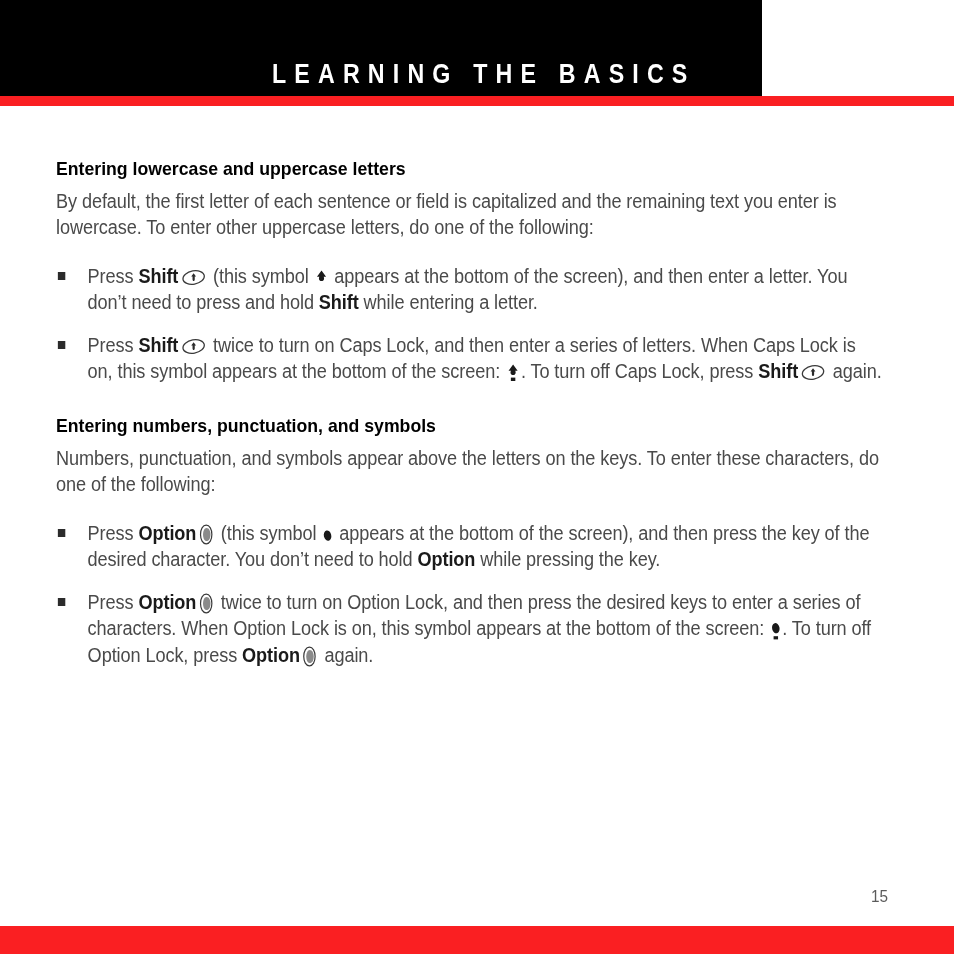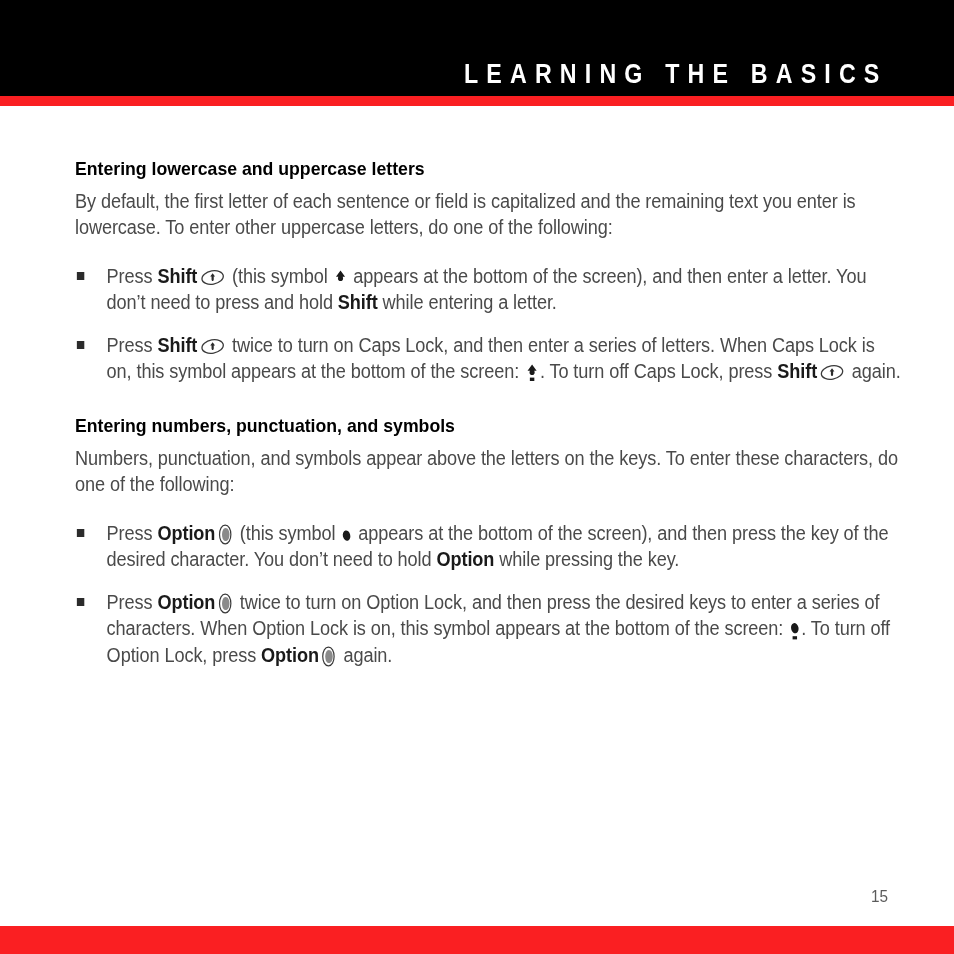--- a/index.html
+++ b/index.html
@@ -12,21 +12,21 @@
     background: #ffffff;
     font-family: "Liberation Sans", sans-serif;
     overflow: hidden;
     position: relative;
   }
 
   
   .header-band {
     position: absolute;
     top: 0; left: 0;
-    width: 954px;
+    width: 762px;
     height: 96px;
     background: #000000;
     box-sizing: border-box;
   }
   .header-title {
     position: absolute;
     right: 66px;
     bottom: 8px;
     color: #ffffff;
     font-size: 27px;
@@ -62,21 +62,21 @@
     font-size: 17px;
     font-family: "Liberation Sans Narrow", "Liberation Sans", sans-serif;
     transform: scaleX(0.9);
     transform-origin: right bottom;
   }
 
   
   .content {
     position: absolute;
     top: 158px;
-    left: 75px;
+    left: 56px;
     width: 826px;
   }
   .section { margin-bottom: 0; }
   h2.section-heading {
     font-size: 19px;
     font-weight: bold;
     color: #000000;
     margin: 0 0 7px 0;
     font-family: "Liberation Sans Narrow", "Liberation Sans", sans-serif;
     transform: scaleX(0.93);

